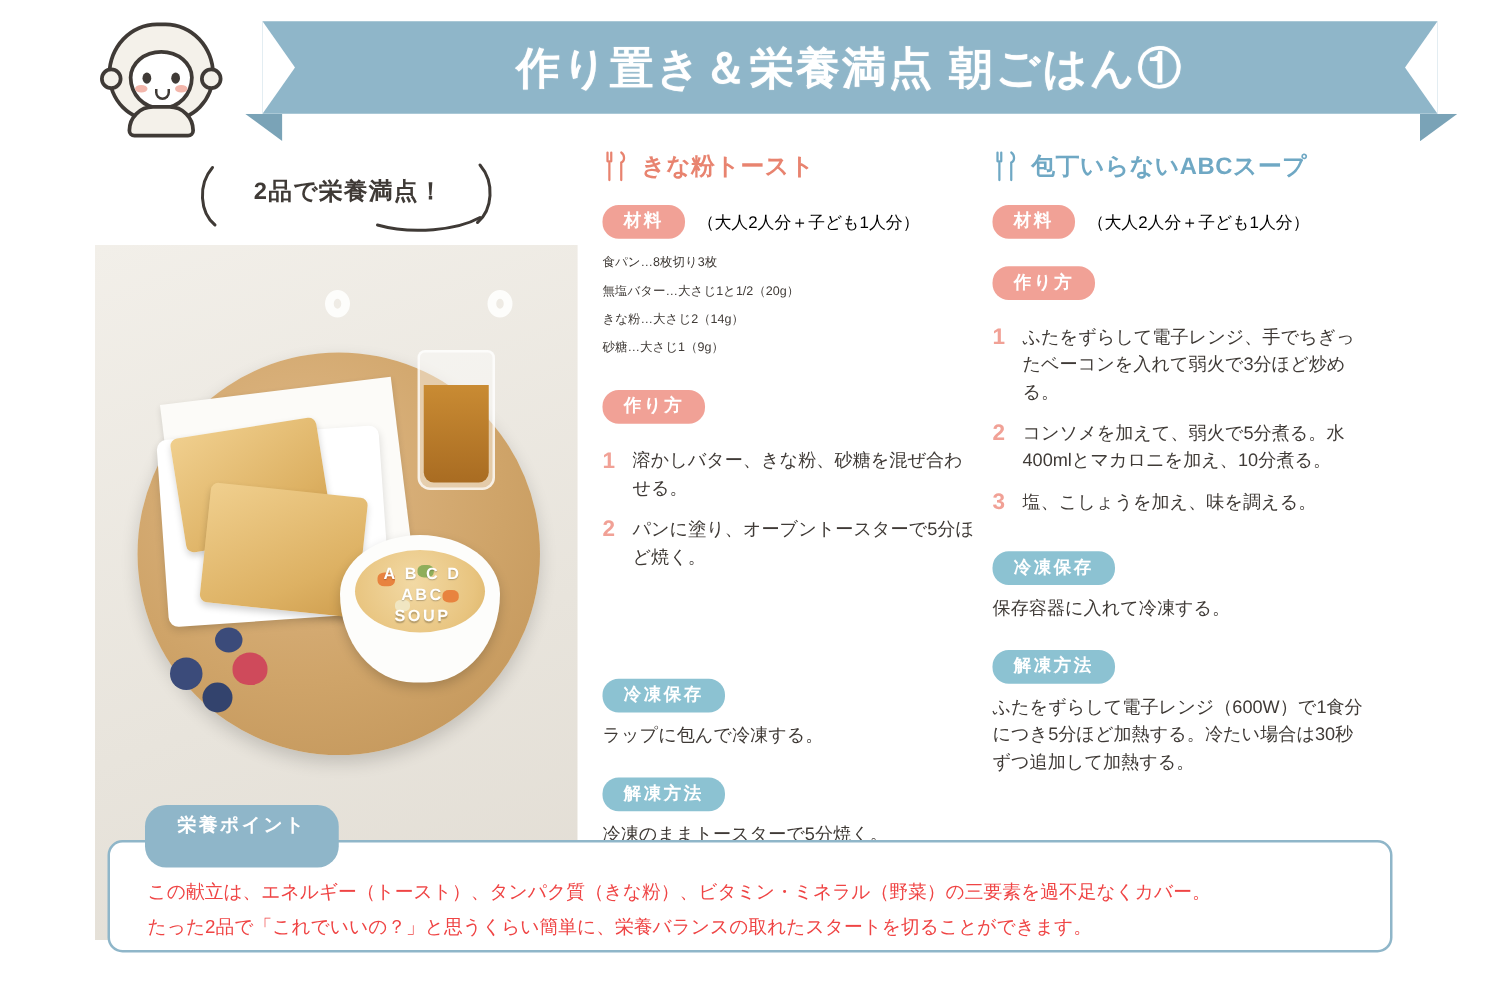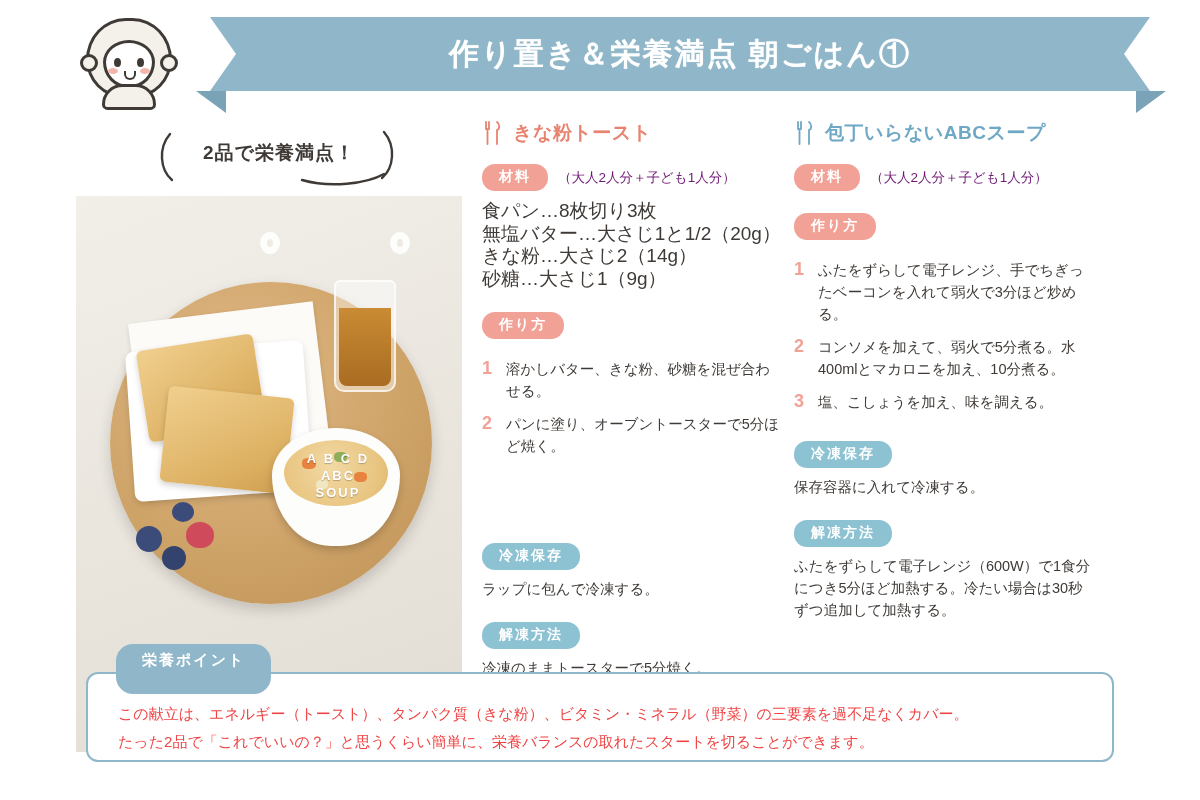--- a/index.html
+++ b/index.html
@@ -71,21 +71,21 @@
   .ribbon::after {
     content: ""; position: absolute; right: 0; top: 0;
     border-right: 26px solid #fff; border-top: 37px solid transparent;
     border-bottom: 37px solid transparent;
   }
   .ribbon-inner {
     position: absolute; inset: 0;
     display: flex; align-items: center; justify-content: center;
   }
   .ribbon-title {
-    color: #ffffff; font-size: 30px; font-weight: bold;
+    color: #ffffff; font-size: 35px; font-weight: bold;
     letter-spacing: 2px; text-shadow: 0 0 1px rgba(255,255,255,.6);
     white-space: nowrap;
   }
   .ribbon-tail {
     position: absolute; width: 30px; height: 22px; background: #7aa3b7;
   }
   .ribbon-tail.l { left: 196px; top: 91px; clip-path: polygon(100% 0, 100% 100%, 0 0); }
   .ribbon-tail.r { left: 1136px; top: 91px; clip-path: polygon(0 0, 0 100%, 100% 0); }
 
   
@@ -185,23 +185,23 @@
 
   .pill {
     display: inline-block; border-radius: 13px; color: #fff;
     font-size: 14px; font-weight: bold; padding: 4px 17px 5px;
     letter-spacing: 2px;
   }
   .pill.peach { background: #f1a196; }
   .pill.blue  { background: #8cc2d2; }
 
   .row-head { display: flex; align-items: center; gap: 10px; margin-top: 16px; }
-  .serves { font-size: 13.5px; color: #701a75; }
-
-  .lines { margin-top: 9px; font-size: 19px; line-height: 22.5px; color: #3f3a36; }
+  .serves { font-size: 13.5px; color: #000000; }
+
+  .lines { margin-top: 9px; font-size: 10px; line-height: 22.5px; color: #3f3a36; }
   .lines div { white-space: nowrap; }
 
   .steps { margin-top: 8px; }
   .step { display: flex; gap: 10px; margin-top: 11px; }
   .step-no {
     flex: 0 0 auto; width: 14px; font-size: 18px; font-weight: bold; line-height: 21px;
   }
   .step-no.peach { color: #f1a196; }
   .step-body { font-size: 14.5px; line-height: 22px; color: #3f3a36; }
 

